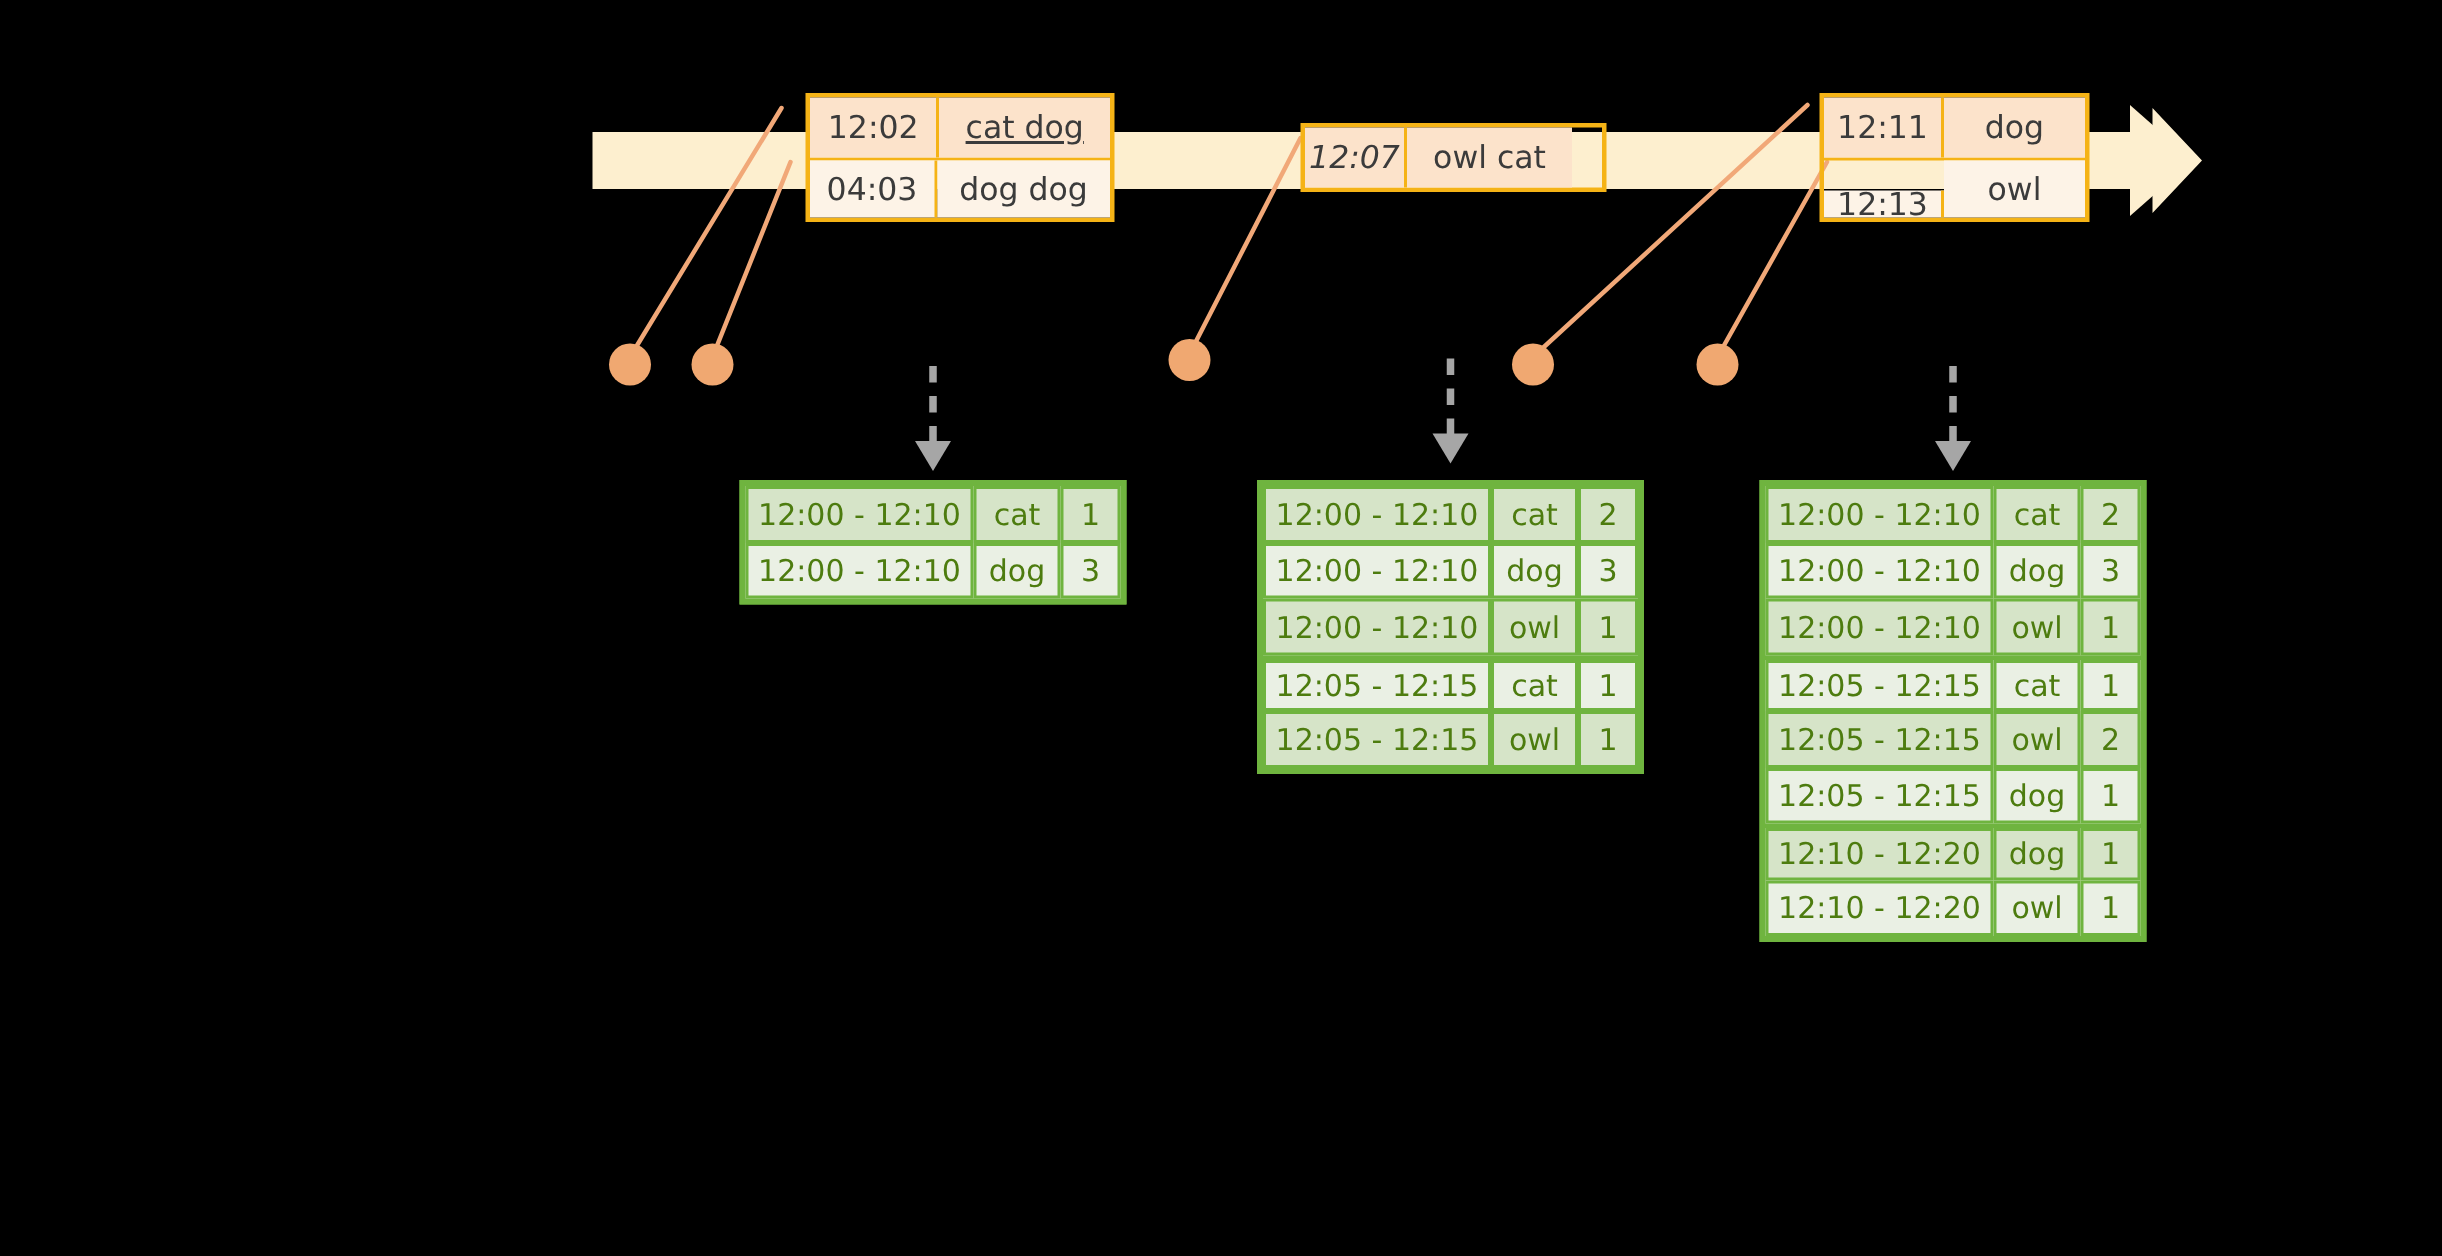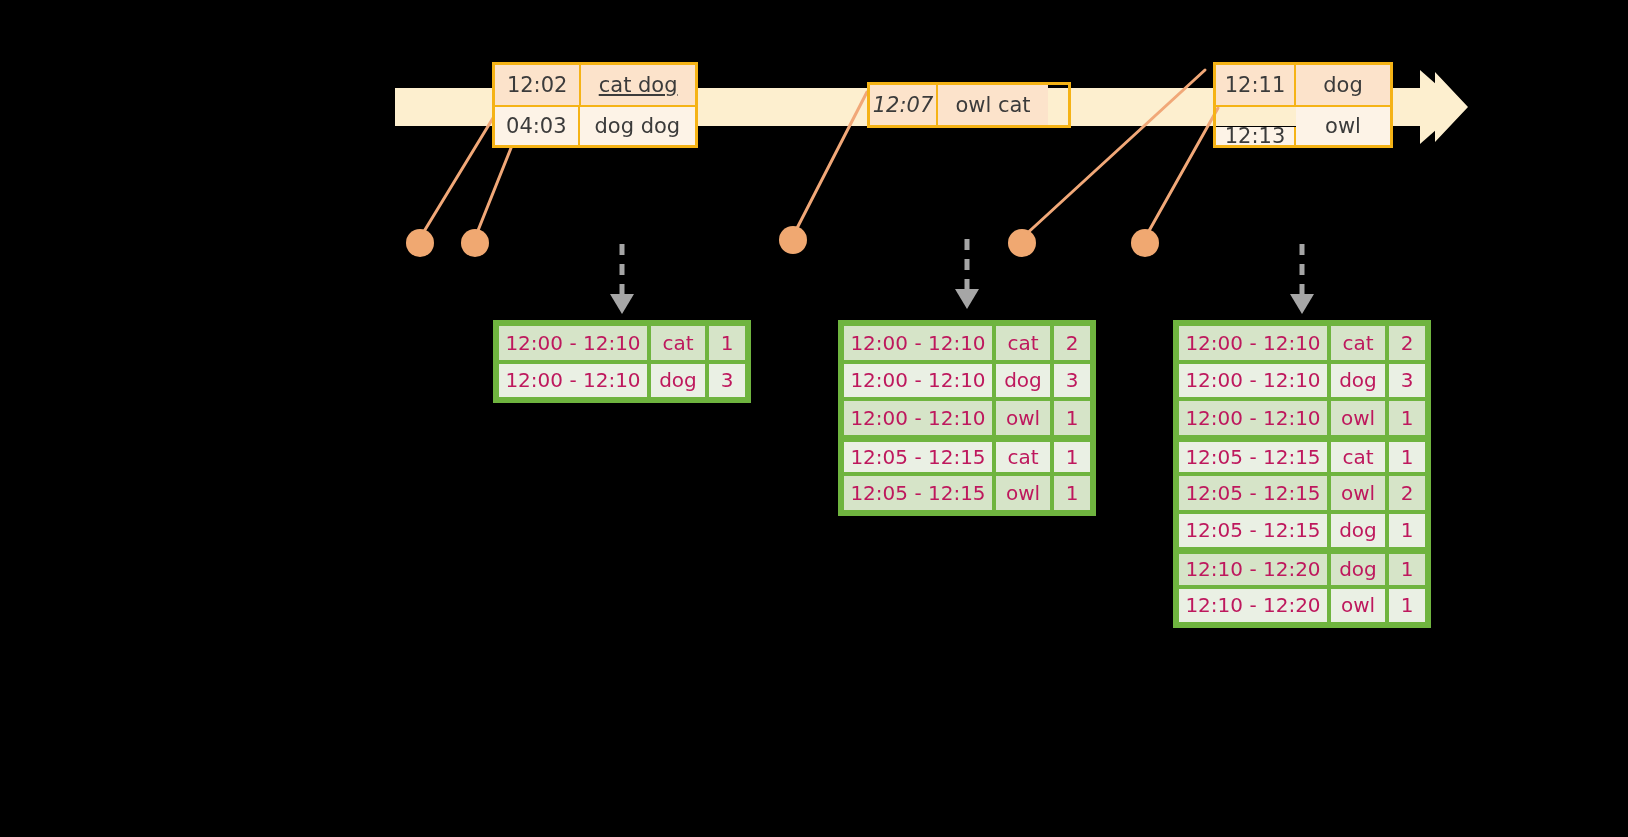--- a/index.html
+++ b/index.html
@@ -25,21 +25,21 @@
     display:flex;align-items:center;justify-content:center;
     box-sizing:border-box;color:#3b3b3b;font-size:21px;
   }
 
   
   .gtable{position:absolute;border:4px solid #6FB43F;box-sizing:border-box;
           background:#6FB43F;z-index:4;padding:0;}
   .grow{display:flex;height:37.5px;box-sizing:border-box;}
   .grow .gcell{
     display:flex;align-items:center;justify-content:center;
-    box-sizing:border-box;color:#be185d;font-size:20px;
+    box-sizing:border-box;color:#4d7c0f;font-size:20px;
     border:2px solid #6FB43F;margin:0;
   }
   .grow.shade .gcell{background:#D6E4C8;}
   .grow.light .gcell{background:#EAF0E4;}
   .gcell.c-window{}
   .gcell.c-key{}
   .gcell.c-val{}
   .grow.sep{border-top:3px solid #6FB43F;}
 </style>
 </head>
@@ -76,21 +76,21 @@
       <polygon points="610,294 634,294 622,314" stroke="none"></polygon>
 
       <line x1="967" y1="239" x2="967" y2="291" stroke-dasharray="11,9"></line>
       <polygon points="955,289 979,289 967,309" stroke="none"></polygon>
 
       <line x1="1302" y1="244" x2="1302" y2="296" stroke-dasharray="11,9"></line>
       <polygon points="1290,294 1314,294 1302,314" stroke="none"></polygon>
     </g>
   </svg>
 
-  <div class="evt-group" style="left:492px;top:62px;width:206px;">
+  <div class="evt-group" style="left:537px;top:62px;width:206px;">
     <div class="evt-row shade">
       <div class="evt-cell-time cell" style="width:88px;">12:02</div>
       <div class="evt-cell-payload cell" style="width:116px;text-decoration:underline;">cat dog</div>
     </div>
     <div class="evt-row light">
       <div class="evt-cell-time cell" style="width:88px;">04:03</div>
       <div class="evt-cell-payload cell" style="width:120px;">dog dog</div>
     </div>
   </div>
 

